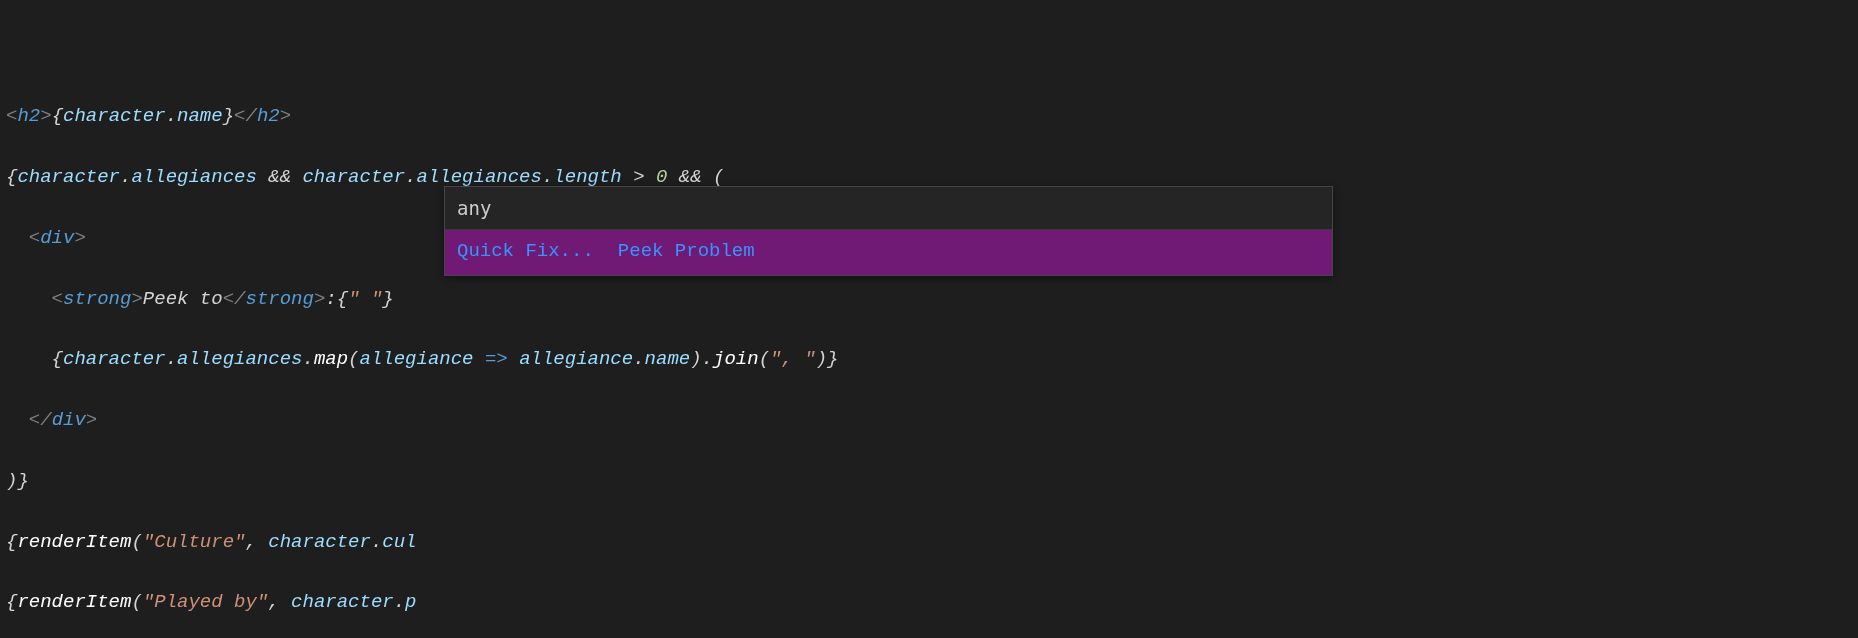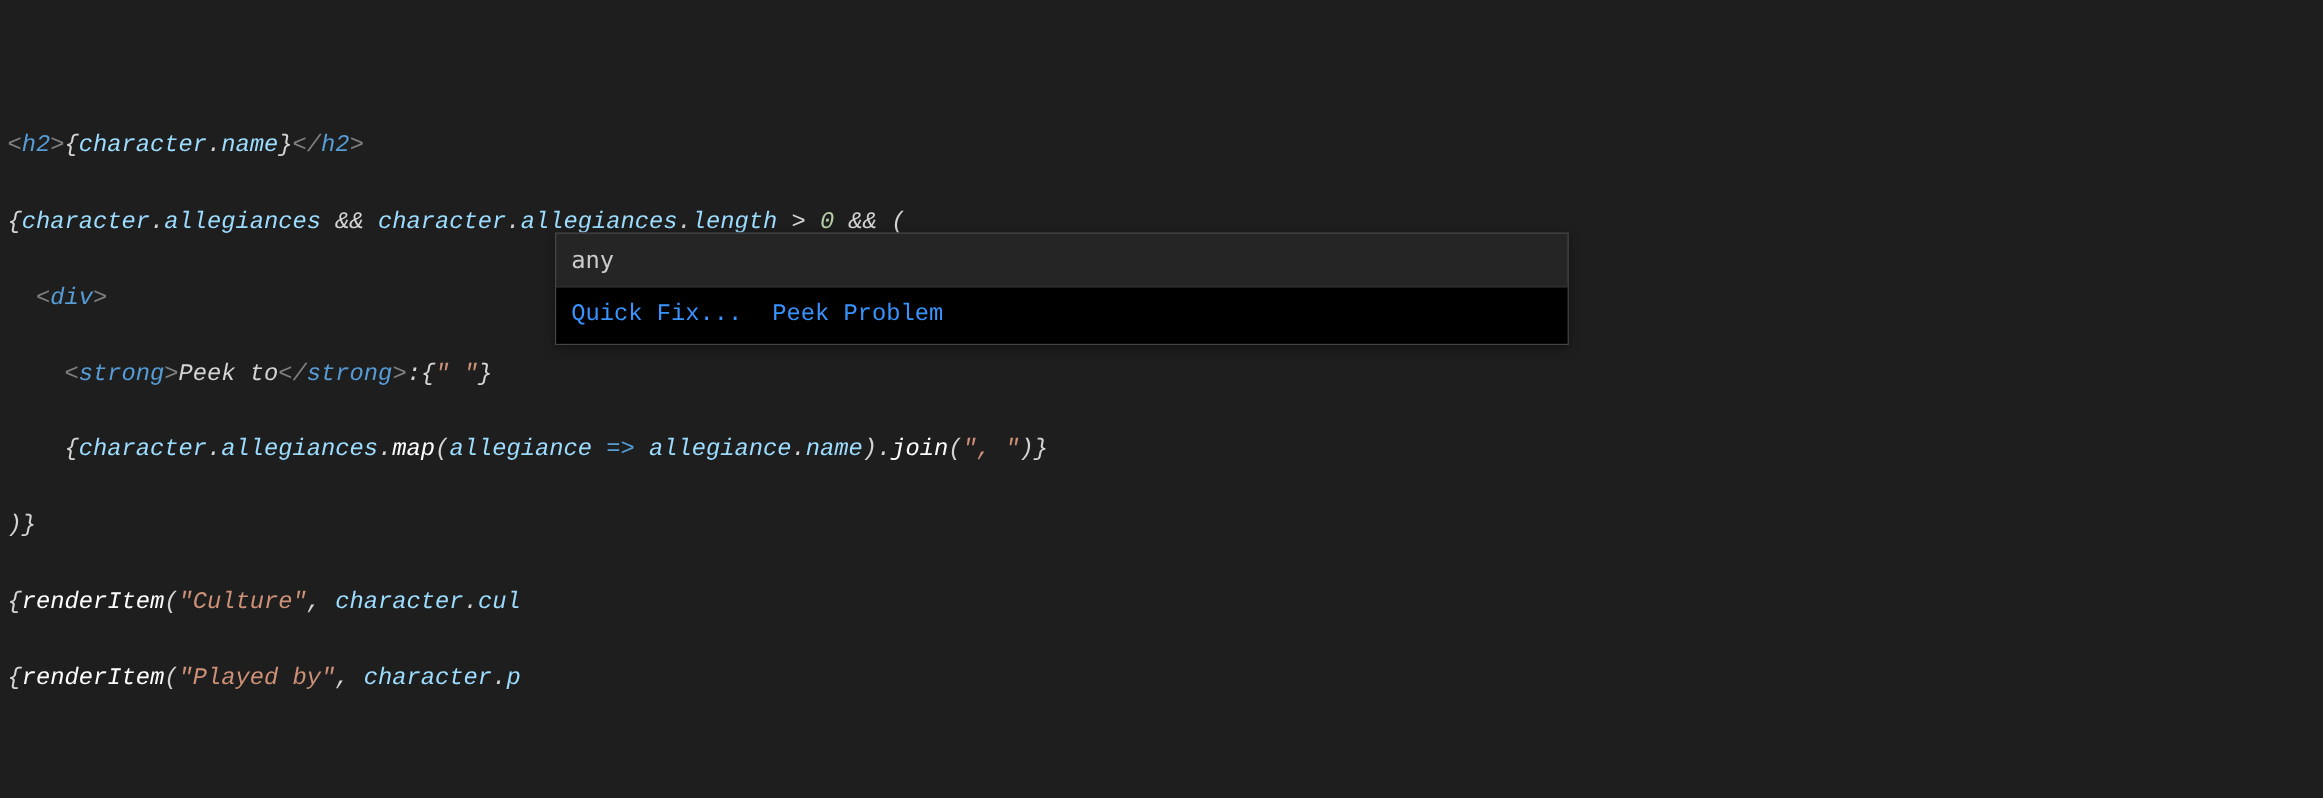--- a/index.html
+++ b/index.html
@@ -24,54 +24,55 @@
   .y  { color: #ffffff; }      
   .s  { color: #ce9178; }      
   .n  { color: #b5cea8; }      
   .p  { color: #d4d4d4; }      
   .g  { color: #808080; }
 
   .hover {
     position: absolute;
     left: 444px;
     top: 186px;
-    width: 811px;
+    width: 889px;
     background: #252526;
     border: 1px solid #454545;
     font-size: 19px;
     color: #cccccc;
     box-shadow: 0 2px 8px rgba(0,0,0,0.4);
   }
   .hover-row {
     padding: 6px 12px;
     white-space: pre;
   }
   .hover-row.mono { font-family: Menlo, Monaco, monospace; }
   .hover-actions {
     padding: 6px 12px 8px 12px;
-    background: #000000;
+    background: #701a75;
     border-top: 1px solid #3a3a3a;
   }
   .hover-link {
     color: #3794ff;
     cursor: pointer;
     margin-right: 24px;
   }
   .errcode { color: #808080; }
 </style>
 </head>
 <body>
 
 <div class="editor">
 <span class="line"> </span>
 <span class="line"><span class="g">&lt;</span><span class="b">h2</span><span class="g">&gt;</span><span class="p">{</span><span class="lb">character</span><span class="p">.</span><span class="lb">name</span><span class="p">}</span><span class="g">&lt;/</span><span class="b">h2</span><span class="g">&gt;</span></span>
 <span class="line"><span class="p">{</span><span class="lb">character</span><span class="p">.</span><span class="lb">allegiances</span><span class="p"> &amp;&amp; </span><span class="lb">character</span><span class="p">.</span><span class="lb">allegiances</span><span class="p">.</span><span class="lb">length</span><span class="p"> &gt; </span><span class="n">0</span><span class="p"> &amp;&amp; (</span></span>
 <span class="line">  <span class="g">&lt;</span><span class="b">div</span><span class="g">&gt;</span></span>
 <span class="line">    <span class="g">&lt;</span><span class="b">strong</span><span class="g">&gt;</span><span class="p">Peek to</span><span class="g">&lt;/</span><span class="b">strong</span><span class="g">&gt;</span><span class="p">:{</span><span class="s">" "</span><span class="p">}</span></span>
 <span class="line">    <span class="p">{</span><span class="lb">character</span><span class="p">.</span><span class="lb">allegiances</span><span class="p">.</span><span class="y">map</span><span class="p">(</span><span class="lb">allegiance</span><span class="p"> </span><span class="b">=&gt;</span><span class="p"> </span><span class="lb">allegiance</span><span class="p">.</span><span class="lb">name</span><span class="p">).</span><span class="y">join</span><span class="p">(</span><span class="s">", "</span><span class="p">)}</span></span>
+<span class="line">  <span class="g">&lt;/</span><span class="b">div</span><span class="g">&gt;</span></span>
 <span class="line"><span class="p">)}</span></span>
 <span class="line"><span class="p">{</span><span class="y">renderItem</span><span class="p">(</span><span class="s">"Culture"</span><span class="p">, </span><span class="lb">character</span><span class="p">.</span><span class="lb">cul</span></span>
 <span class="line"><span class="p">{</span><span class="y">renderItem</span><span class="p">(</span><span class="s">"Played by"</span><span class="p">, </span><span class="lb">character</span><span class="p">.</span><span class="lb">p</span></span>
 
 
 
 
 
 
 

